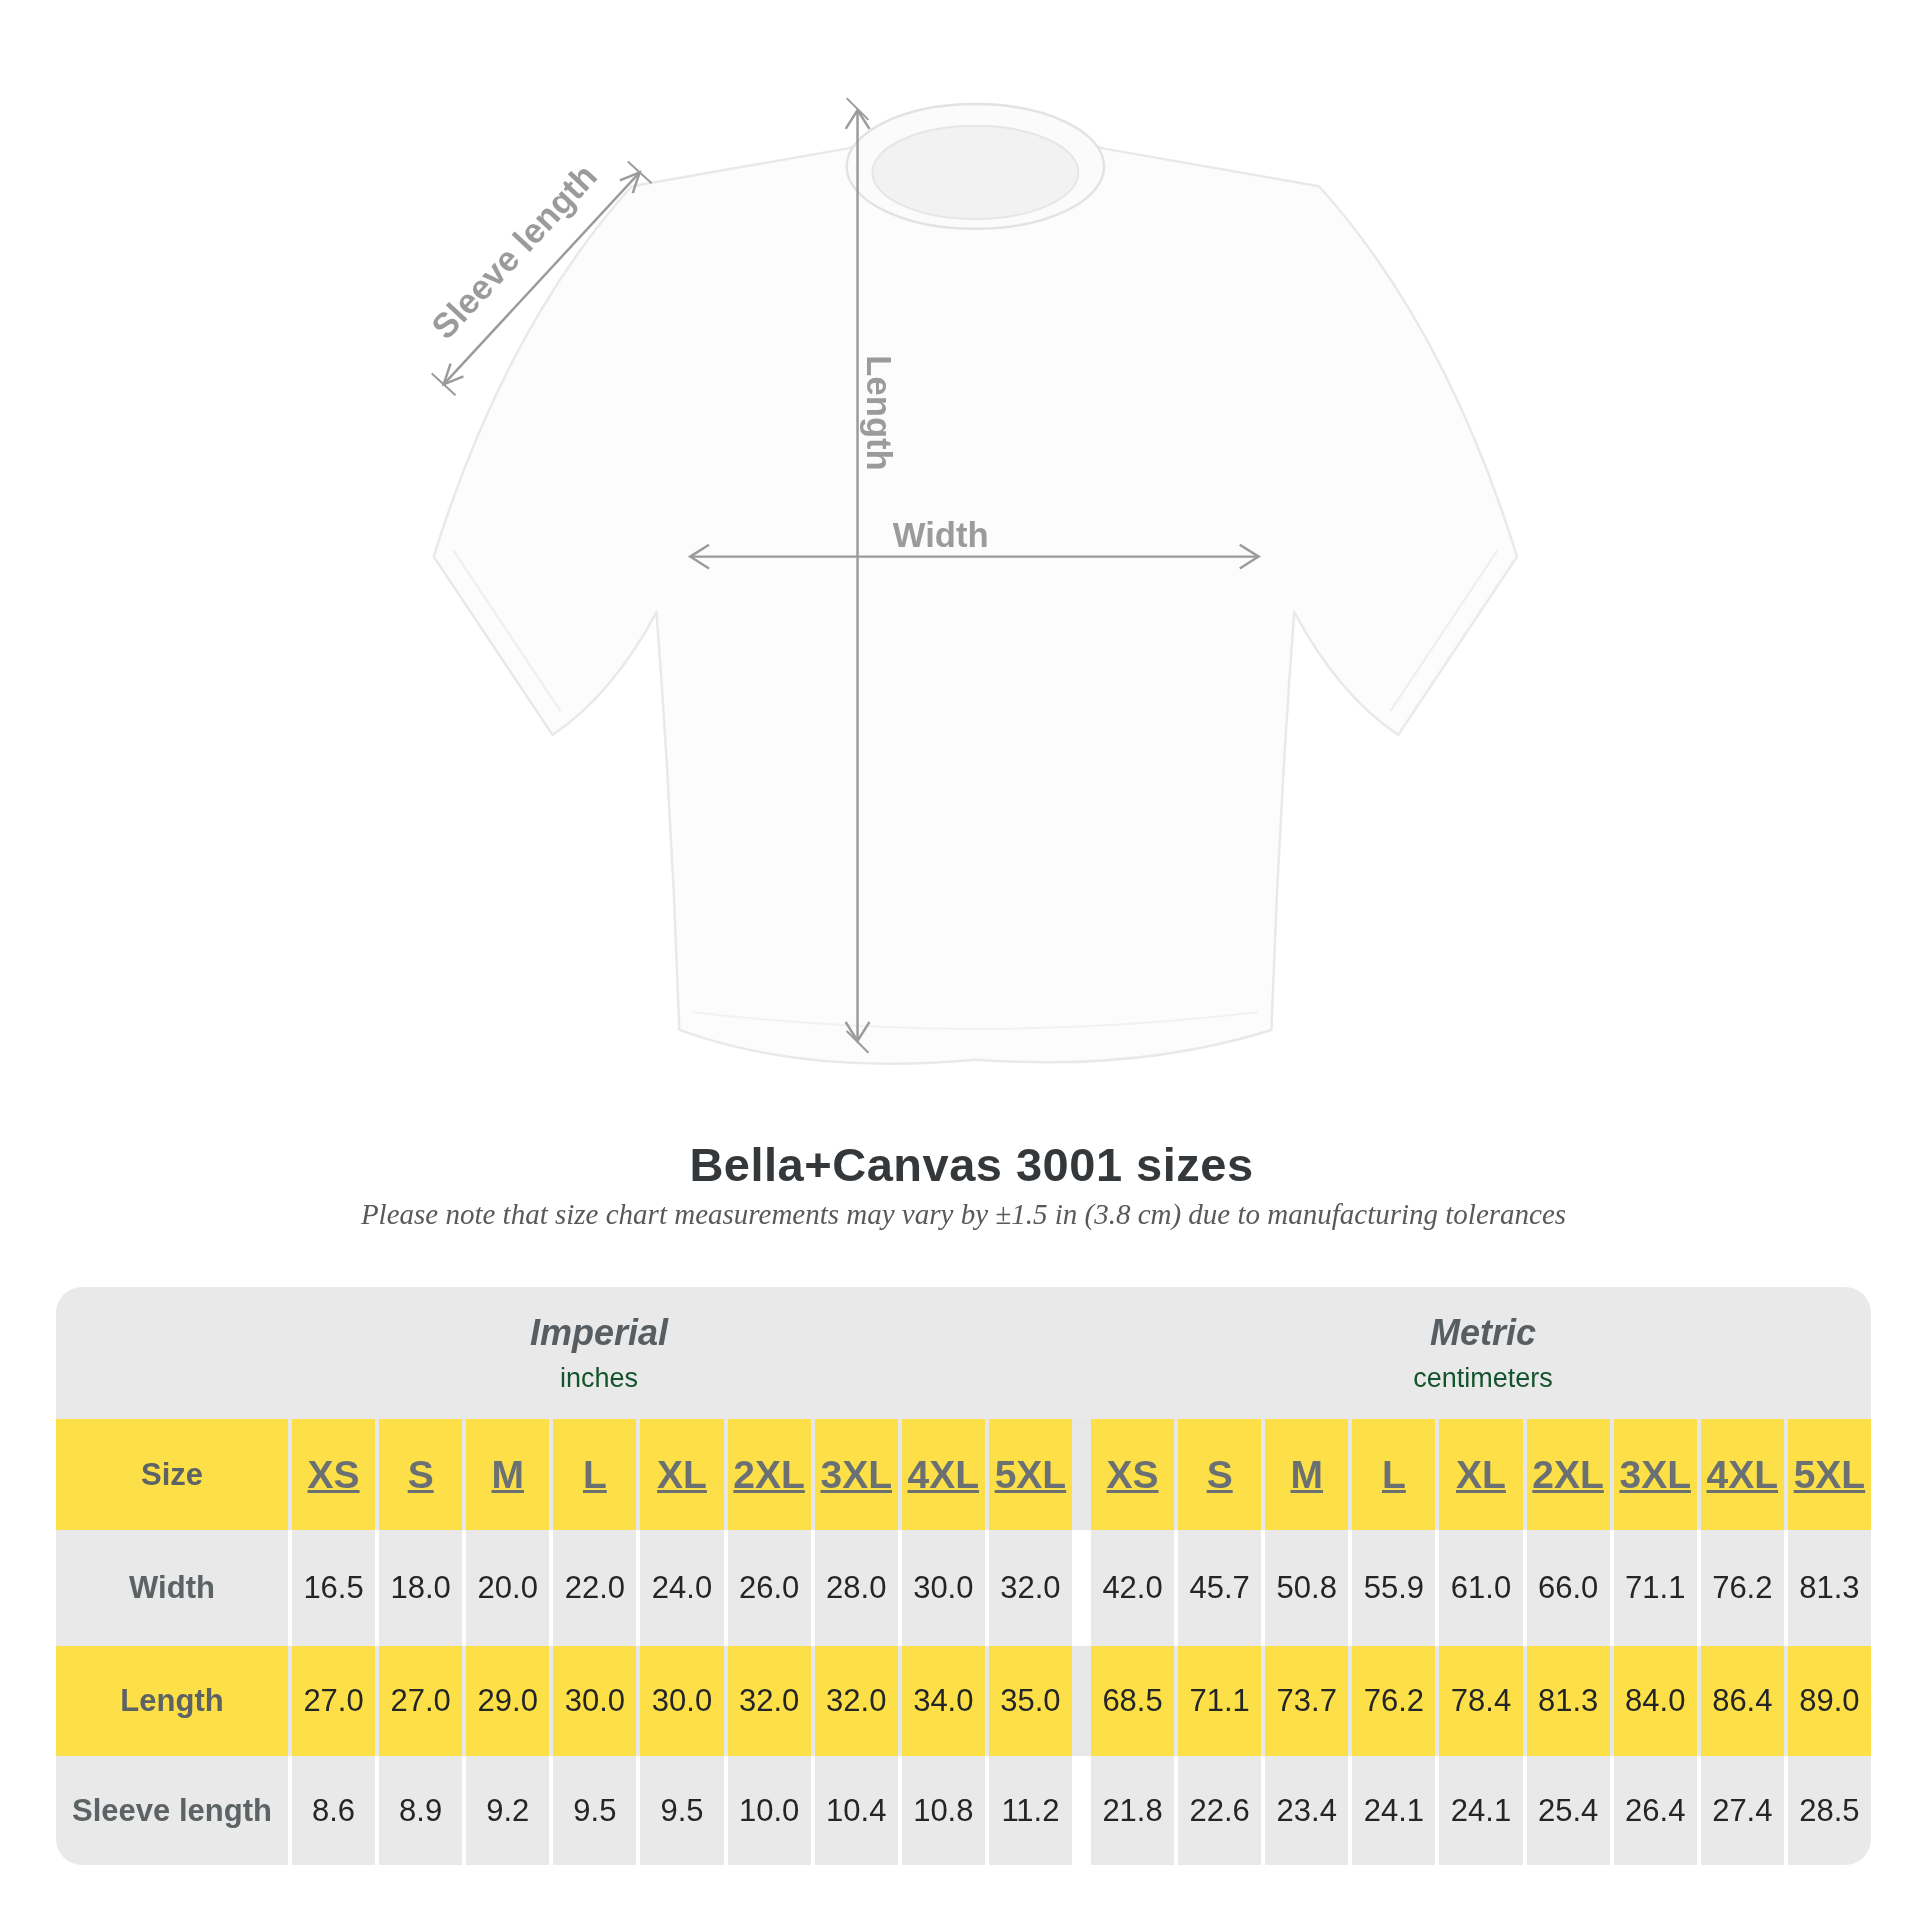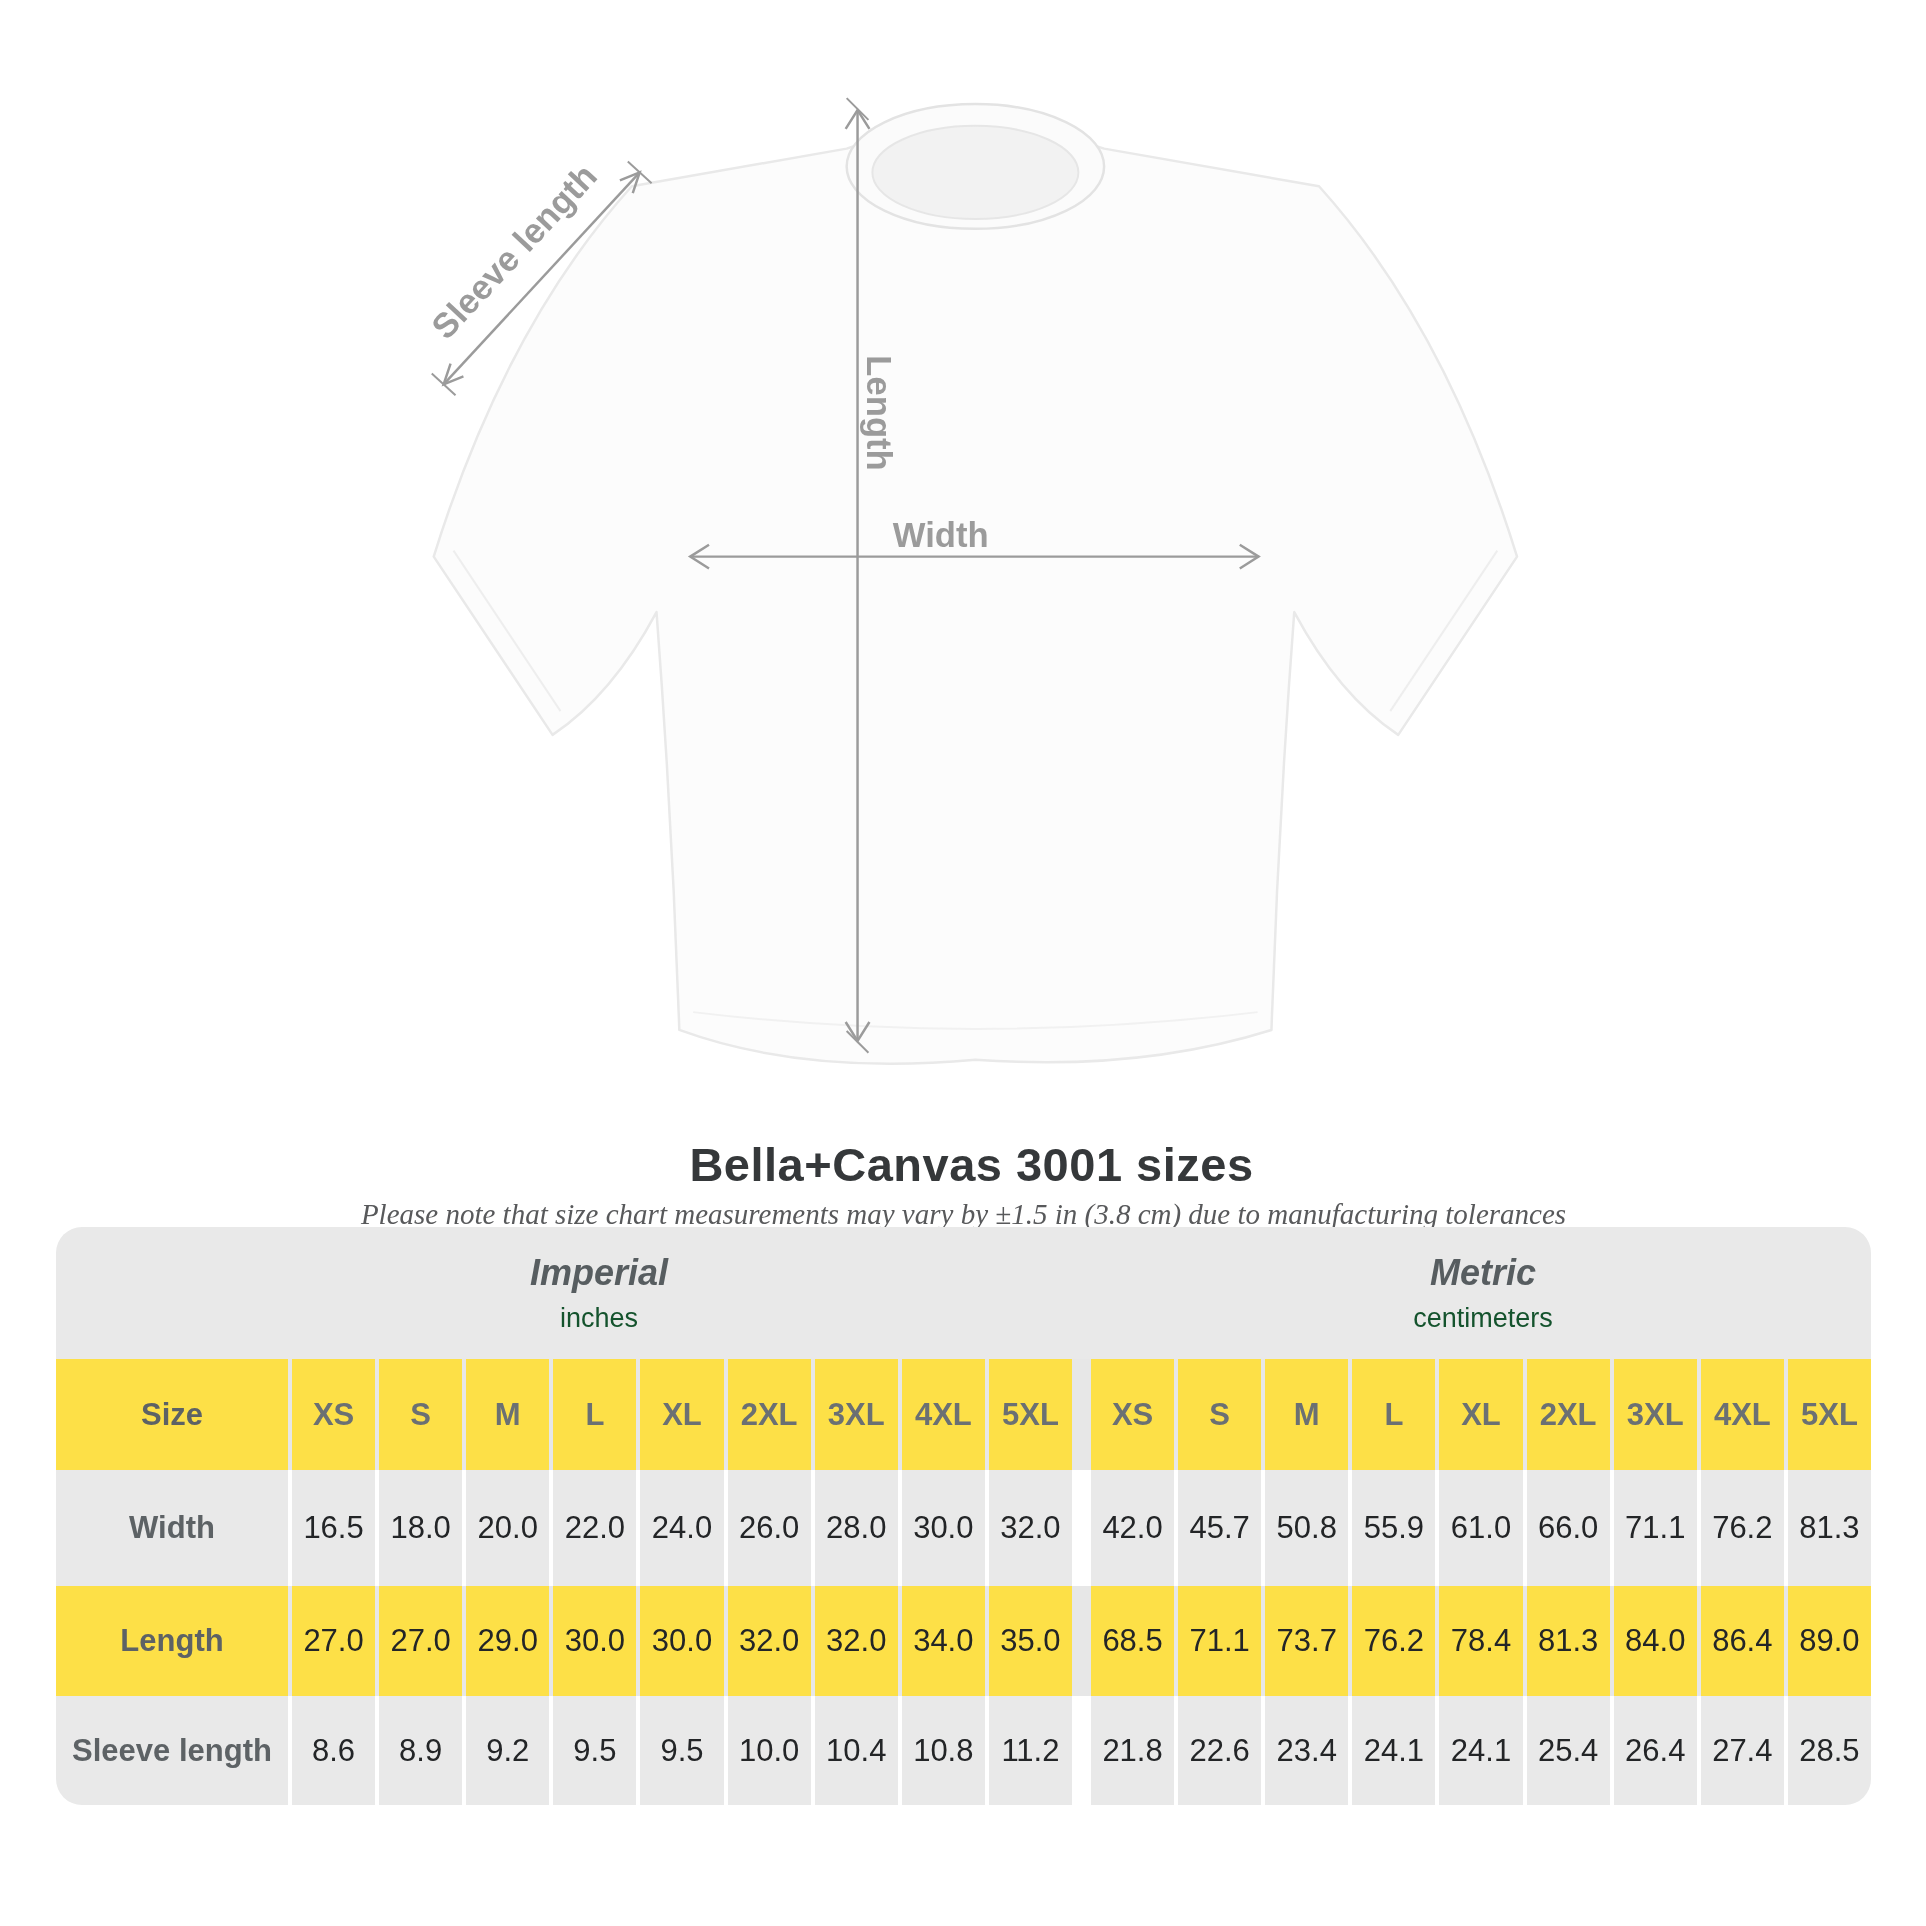--- a/index.html
+++ b/index.html
@@ -10,42 +10,42 @@
   svg text{font-family:"Liberation Sans",sans-serif;}
   .dim-label{font-weight:bold;font-size:35px;fill:#9b9b9b;}
 
   
   .title{position:absolute;left:0;top:1137px;width:100%;text-align:center;
          font-size:47px;font-weight:bold;color:#35383a;letter-spacing:0.5px;margin-left:8px;}
   .subtitle{position:absolute;left:0;top:1198px;width:100%;text-align:center;
          font-size:29px;font-style:italic;color:#58595b;font-family:Liberation Serif, serif;}
 
   
-  .size-table{position:absolute;left:56px;top:1227px;width:1815px;height:454px;}
+  .size-table{position:absolute;left:56px;top:1287px;width:1815px;height:454px;}
   .band{height:132px;background:#e9e9e9;border-radius:26px 26px 0 0;position:relative;}
   .band-group{position:absolute;top:50%;transform:translate(-50%,-50%);text-align:center;white-space:nowrap;}
   .band-group.imperial{left:543px;}
   .band-group.metric{left:1407px;margin-left:20px;}
   .band-label{font-size:36px;font-weight:bold;font-style:italic;color:#575d60;}
   .band-sub{font-size:27px;color:#14532d;margin-top:9px;}
 
   .trow{display:grid;grid-template-columns:232px repeat(9,1fr) 11px repeat(9,1fr);column-gap:4px;}
   .trow .cell{display:flex;align-items:center;justify-content:center;}
   .r-white{background:#e7e7e7;}
   .r-white .cell{background:#fde047;}
   .r-gray{background:#ffffff;}
   .r-gray .cell{background:#e9e9e9;}
   .row-size{height:111px;}
   .row-w{height:116px;}
   .row-l{height:110px;}
   .row-s{height:109px;}
   .row-s .cell:first-child{border-radius:0 0 0 26px;}
   .row-s .cell:last-child{border-radius:0 0 26px 0;}
   .cell.lbl{font-size:31px;font-weight:bold;color:#5d6265;}
-  .cell.hdr{font-size:31px;font-weight:bold;color:#6b7073;}
+  .cell.hdr{font-size:39px;font-weight:bold;color:#6b7073;text-decoration:underline;}
   .cell.val{font-size:31px;color:#232527;}
   .spacer{background:transparent;}
 </style>
 </head>
 <body>
 
 <div class="diagram">
   <svg width="1927" height="1238" viewBox="0 0 1946 1250">
 
     <g>

